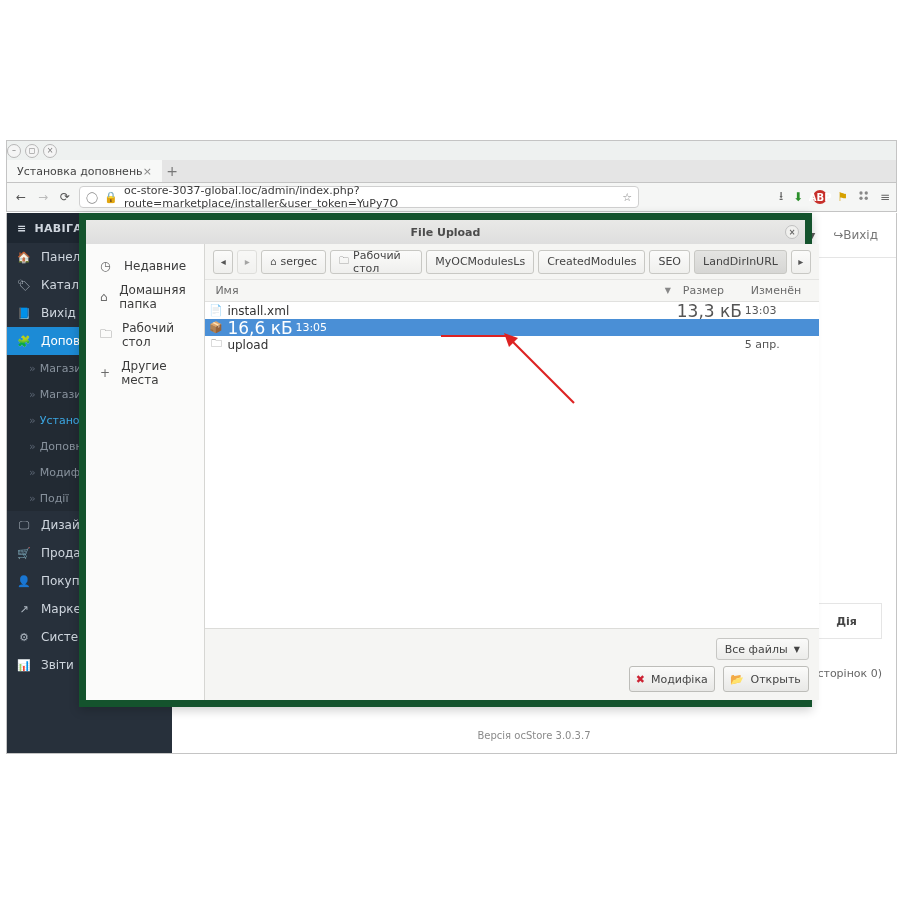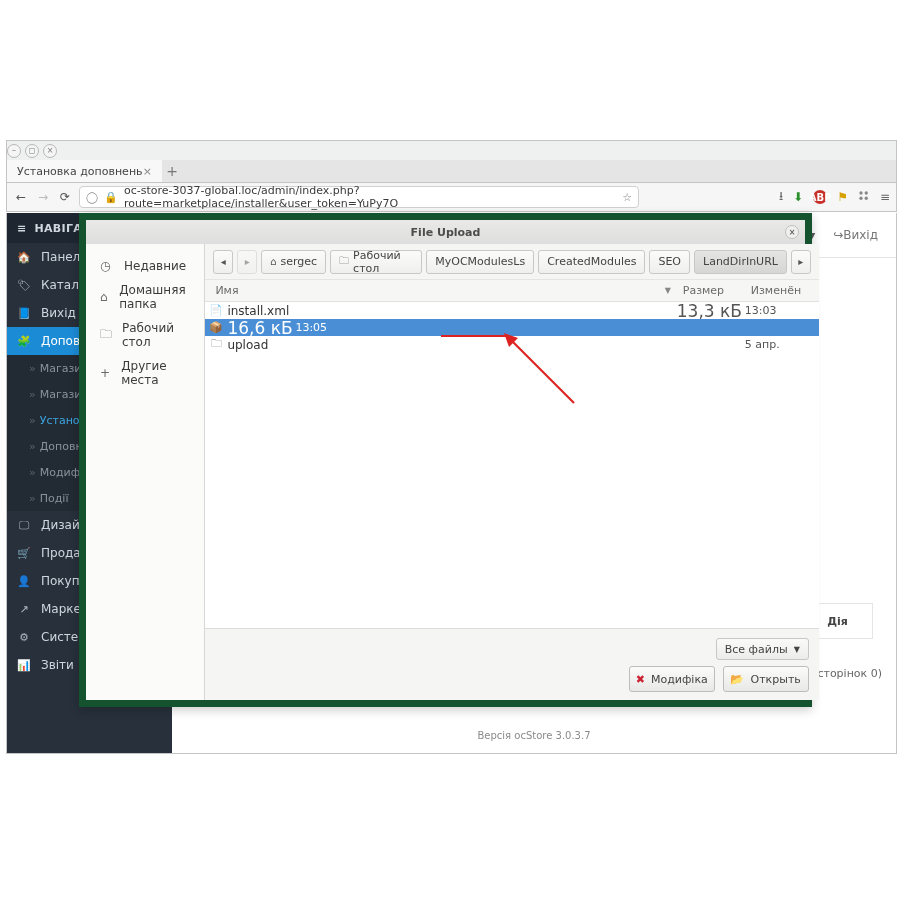--- a/index.html
+++ b/index.html
@@ -33,21 +33,21 @@
   .page-logo .o { width:22px; height:22px; border-radius:50%; border:3px solid #2fa9d6; display:inline-block; background:radial-gradient(circle at 30% 30%, #fff, #cde);}
   
   .sidebar { position:absolute; left:0; top:0; width:165px; height:100%; background:#27303b; color:#cfd6de; font-size:12px; }
   .side-head { background:#1e2731; height:30px; display:flex; align-items:center; padding:0 10px; gap:8px; font-weight:600; font-size:11px; letter-spacing:.3px;}
   .side-item { height:28px; display:flex; align-items:center; padding:0 10px; gap:10px; cursor:pointer; }
   .side-item .ico { width:14px; text-align:center; color:#aeb7c1; font-size:11px;}
   .side-item.active { background:#1c8bd6; color:#fff; }
   .side-sub { height:26px; display:flex; align-items:center; padding-left:22px; font-size:11px; color:#88929d; background:#222a33;}
   .side-sub.active { color:#3ba6e2; }
   .side-sub::before { content:"» "; margin-right:4px; color:#596371;}
-  .tail-row { position:absolute; right:23px; top:390px; width:71px; height:36px; border:1px solid #e5e5e5; display:flex; align-items:center; justify-content:center; font-size:11px; color:#444; font-weight:bold;}
+  .tail-row { position:absolute; right:14px; top:390px; width:71px; height:36px; border:1px solid #e5e5e5; display:flex; align-items:center; justify-content:center; font-size:11px; color:#444; font-weight:bold;}
   .tail-text { position:absolute; right:14px; top:454px; font-size:11px; color:#666;}
   .footer-ver { position:absolute; left:50%; transform:translateX(-50%); bottom:12px; font-size:10px; color:#8a8a8a;}
   
   .dlg { position:absolute; left:79px; top:213px; width:733px; height:494px; background:#f5f5f3; border:7px solid #14532d; box-shadow:0 3px 10px rgba(0,0,0,.2); }
   .dlg-title { height:24px; background:linear-gradient(#e9e9e7,#dedede); display:flex; align-items:center; justify-content:center; font-size:11px; font-weight:bold; color:#4c4c4c; position:relative;}
   .dlg-title .dclose { position:absolute; right:6px; width:14px; height:14px; border-radius:50%; background:#f0f0ee; border:1px solid #c0c0c0; display:flex; align-items:center; justify-content:center; font-size:8px; color:#666;}
   .dlg-body { position:absolute; top:24px; bottom:0; left:0; right:0; display:flex; }
   .dlg-side { width:195px; border-right:1px solid #d6d6d3; background:#fbfbfa; padding:10px 0; }
   .dside-item { padding:5px 14px; display:flex; align-items:center; gap:10px; font-size:12px; color:#3c3c3c; cursor:pointer;}
   .dside-item .ico { width:14px; color:#6b6b6b; font-size:12px;}

